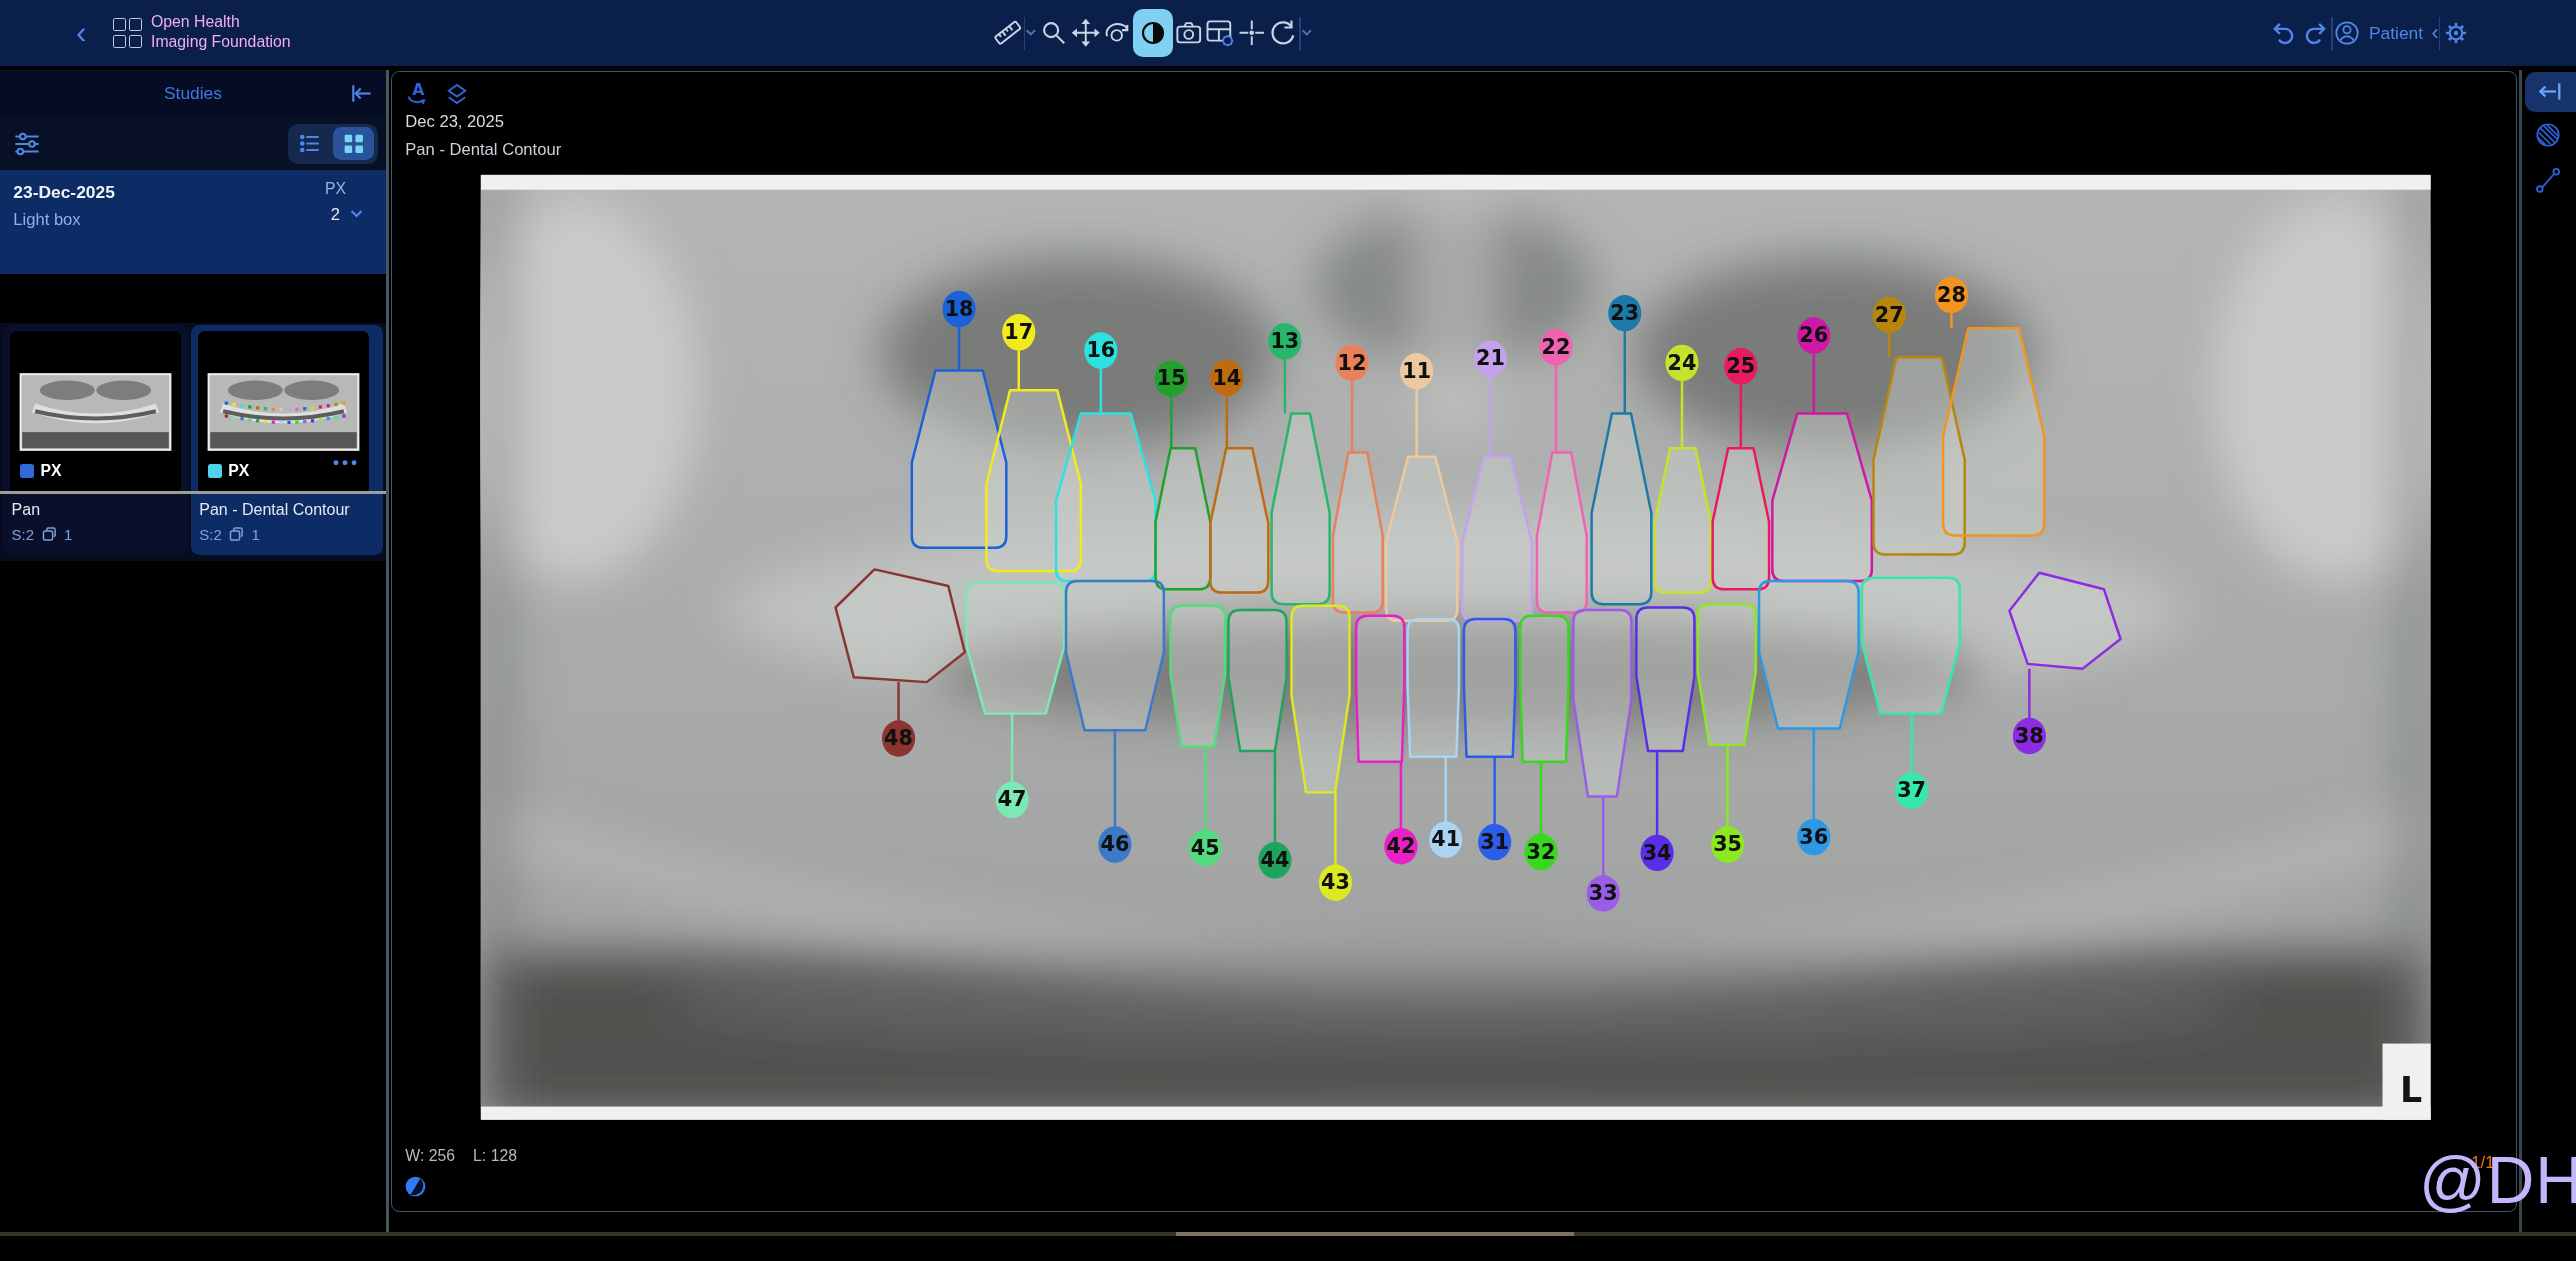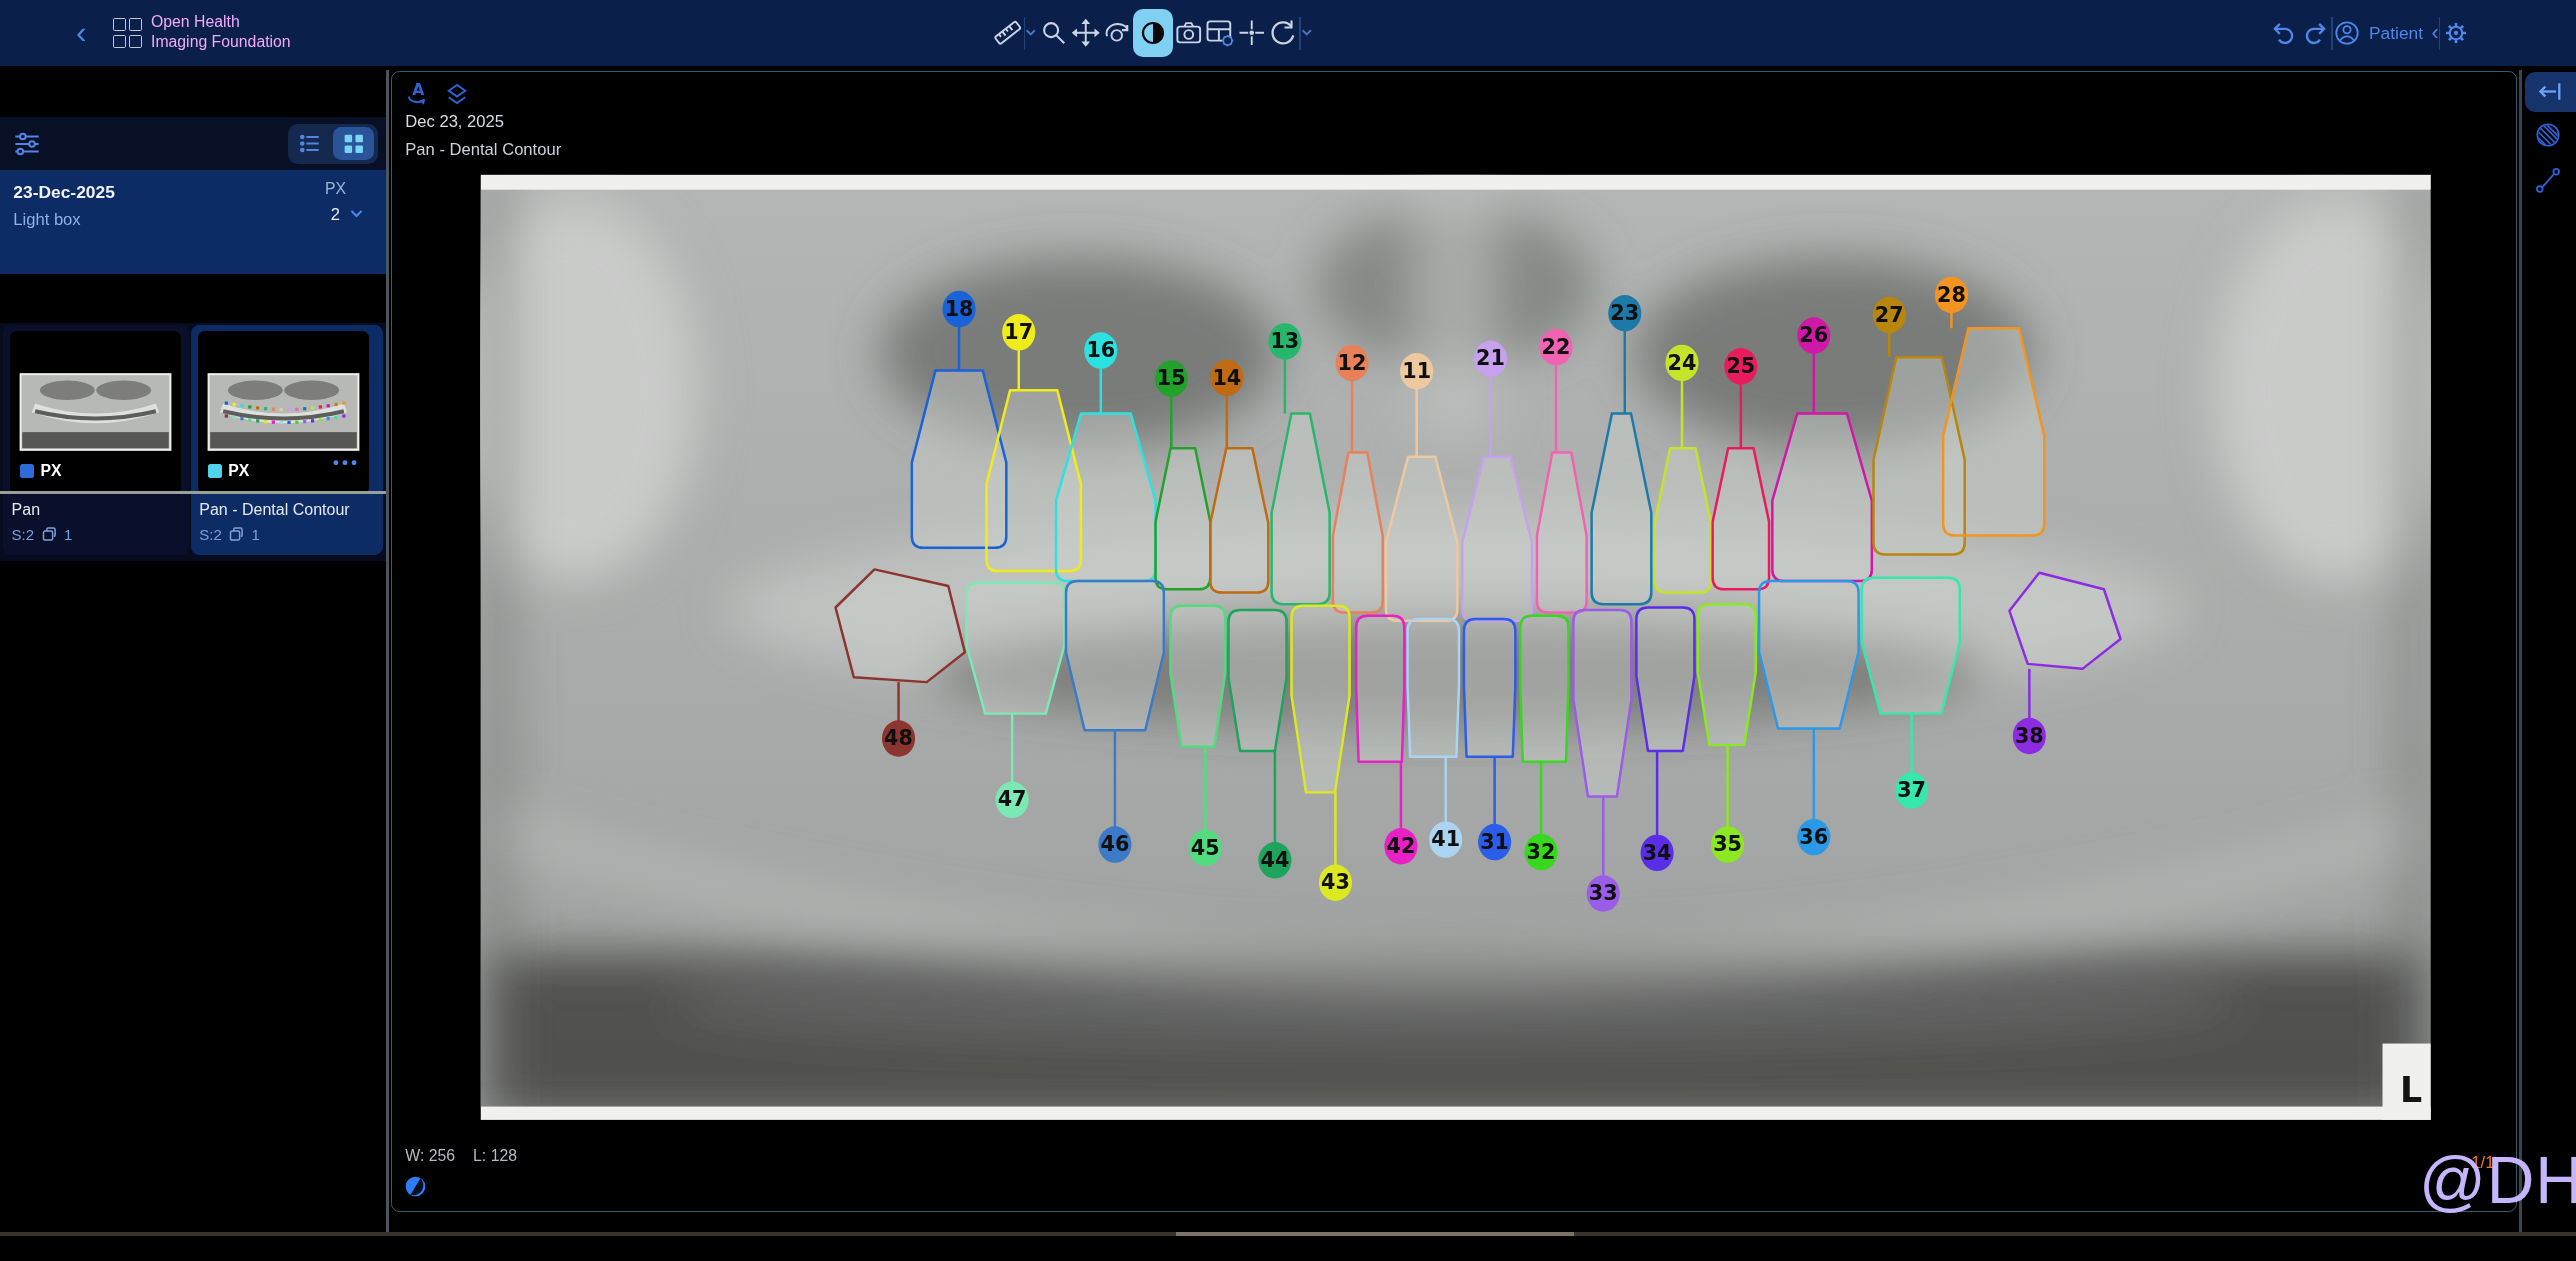--- a/index.html
+++ b/index.html
@@ -211,20 +211,30 @@
         <circle cx="18" cy="18" r="2.6" fill="#4f86e8" stroke="none"></circle>
         <g stroke-width="3.2">
           <path d="M18 6v4 M18 26v4 M6 18h4 M26 18h4 M9.5 9.5l2.8 2.8 M23.7 23.7l2.8 2.8 M9.5 26.5l2.8 -2.8 M23.7 12.3l2.8 -2.8"></path>
         </g>
       </svg>
     </div>
   </div>
 </div>
 
 <div id="sidebar" class="abs">
+  <div id="studies-header" class="abs">
+    <span id="studies-title">Studies</span>
+    <span id="collapse-left-btn">
+      <svg width="25" height="23" viewBox="0 0 30 28" fill="none" stroke="#4f86e8" stroke-width="2.6">
+        <path d="M5 4 V24"></path>
+          <path d="M26 14 H9"></path>
+          <path d="M14 8 L8 14 L14 20"></path>
+      </svg>
+    </span>
+  </div>
 
   <div id="panel-row2" class="abs">
     <span id="filter-btn">
       <svg width="30" height="30" viewBox="0 0 36 36" fill="none" stroke="#4f86e8" stroke-width="2.4">
         <path d="M4 9h28 M4 18h28 M4 27h28"></path>
         <circle cx="13" cy="9" r="3.4" fill="#081026"></circle>
           <circle cx="24" cy="18" r="3.4" fill="#081026"></circle>
           <circle cx="10" cy="27" r="3.4" fill="#081026"></circle>
       </svg>
     </span>

